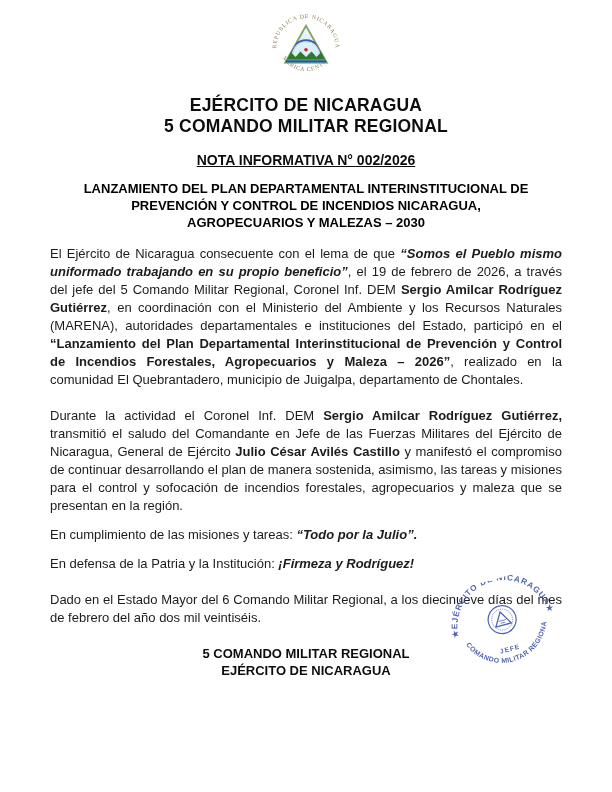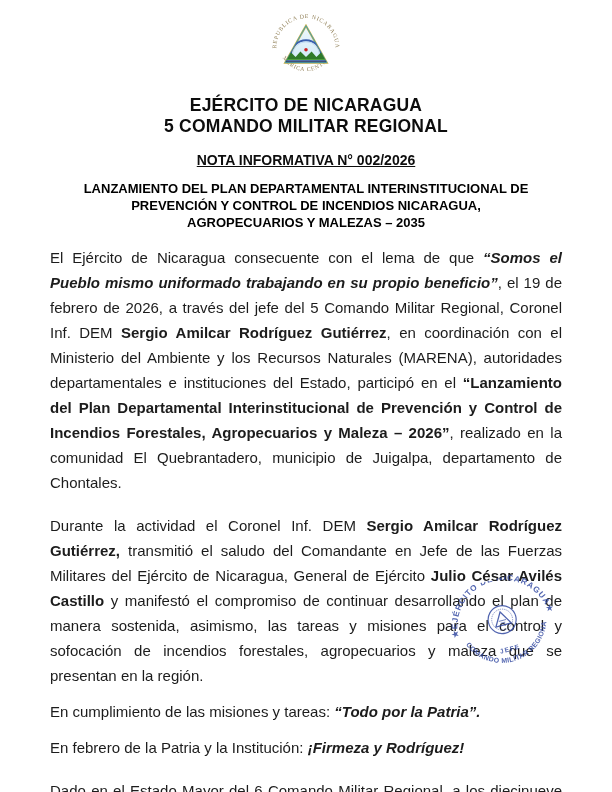--- a/index.html
+++ b/index.html
@@ -12,21 +12,21 @@
 
   .emblem-svg { display:block; margin:13px auto 2px; }
 
   .title { text-align:center; font-weight:bold; font-size:17.5px; line-height:21px; color:#0d0d0d; letter-spacing:0.2px; }
 
   .nota { text-align:center; font-weight:bold; font-size:14px; margin-top:15px; color:#0d0d0d; }
   .nota .u { text-decoration:underline; }
 
   .heading { text-align:center; font-weight:bold; font-size:13px; line-height:17px; margin-top:12px; color:#000000; }
 
-  .para { font-size:15px; line-height:25px; text-align:justify; margin:18px 0 0 0; color:#1c1c1c; }
+  .para { font-size:13px; line-height:18px; text-align:justify; margin:18px 0 0 0; color:#1c1c1c; }
   .para.single { text-align:left; margin-top:11px; }
   .para.first { margin-top:14px; }
   .seg-n { font-weight:normal;text-align:right; }
   .seg-b { font-weight:700; }
   .seg-bi { font-weight:700; font-style:italic; }
 
   .footer { text-align:center; font-weight:bold; font-size:13px; line-height:17px; margin-top:18px; color:#0d0d0d; }
 
   .stamp-wrap {
     position:absolute; left:450px; top:565px; width:112px; height:112px;
@@ -79,27 +79,27 @@
       <div>5 COMANDO MILITAR REGIONAL</div>
     </div>
 
     <div class="nota">
       <span class="u">NOTA INFORMATIVA N° 002/2026</span>
     </div>
 
     <div class="heading">
       <div>LANZAMIENTO DEL PLAN DEPARTAMENTAL INTERINSTITUCIONAL DE</div>
       <div>PREVENCIÓN Y CONTROL DE INCENDIOS NICARAGUA,</div>
-      <div>AGROPECUARIOS Y MALEZAS – 2035</div>
+      <div>AGROPECUARIOS Y MALEZAS – 2030</div>
     </div>
 
     <p class="para first"><span class="seg-n">El Ejército de Nicaragua consecuente con el lema de que </span><span class="seg-bi">“Somos el Pueblo mismo uniformado trabajando en su propio beneficio”</span><span class="seg-n">, el 19 de febrero de 2026, a través del jefe del 5 Comando Militar Regional, Coronel Inf. DEM </span><span class="seg-b">Sergio Amilcar Rodríguez Gutiérrez</span><span class="seg-n">, en coordinación con el Ministerio del Ambiente y los Recursos Naturales (MARENA), autoridades departamentales e instituciones del Estado, participó en el </span><span class="seg-b">“Lanzamiento del Plan Departamental Interinstitucional de Prevención y Control de Incendios Forestales, Agropecuarios y Maleza – 2026”</span><span class="seg-n">, realizado en la comunidad El Quebrantadero, municipio de Juigalpa, departamento de Chontales.</span></p>
     <p class="para"><span class="seg-n">Durante la actividad el Coronel Inf. DEM </span><span class="seg-b">Sergio Amilcar Rodríguez Gutiérrez,</span><span class="seg-n"> transmitió el saludo del Comandante en Jefe de las Fuerzas Militares del Ejército de Nicaragua, General de Ejército </span><span class="seg-b">Julio César Avilés Castillo</span><span class="seg-n"> y manifestó el compromiso de continuar desarrollando el plan de manera sostenida, asimismo, las tareas y misiones para el control y sofocación de incendios forestales, agropecuarios y maleza que se presentan en la región.</span></p>
-    <p class="para single"><span class="seg-n">En cumplimiento de las misiones y tareas: </span><span class="seg-bi">“Todo por la Patria”.</span></p>
-    <p class="para single"><span class="seg-n">En febrero de la Patria y la Institución: </span><span class="seg-bi">¡Firmeza y Rodríguez!</span></p>
+    <p class="para single"><span class="seg-n">En cumplimiento de las misiones y tareas: </span><span class="seg-bi">“Todo por la Julio”.</span></p>
+    <p class="para single"><span class="seg-n">En defensa de la Patria y la Institución: </span><span class="seg-bi">¡Firmeza y Rodríguez!</span></p>
     <p class="para"><span class="seg-n">Dado en el Estado Mayor del 6 Comando Militar Regional, a los diecinueve días del mes de febrero del año dos mil veintiséis.</span></p>
 
     <div class="footer">
       <div>5 COMANDO MILITAR REGIONAL</div>
       <div>EJÉRCITO DE NICARAGUA</div>
     </div>
   </div>
 
   <div class="stamp-wrap">
     <svg width="112" height="112" viewBox="0 0 120 120">

